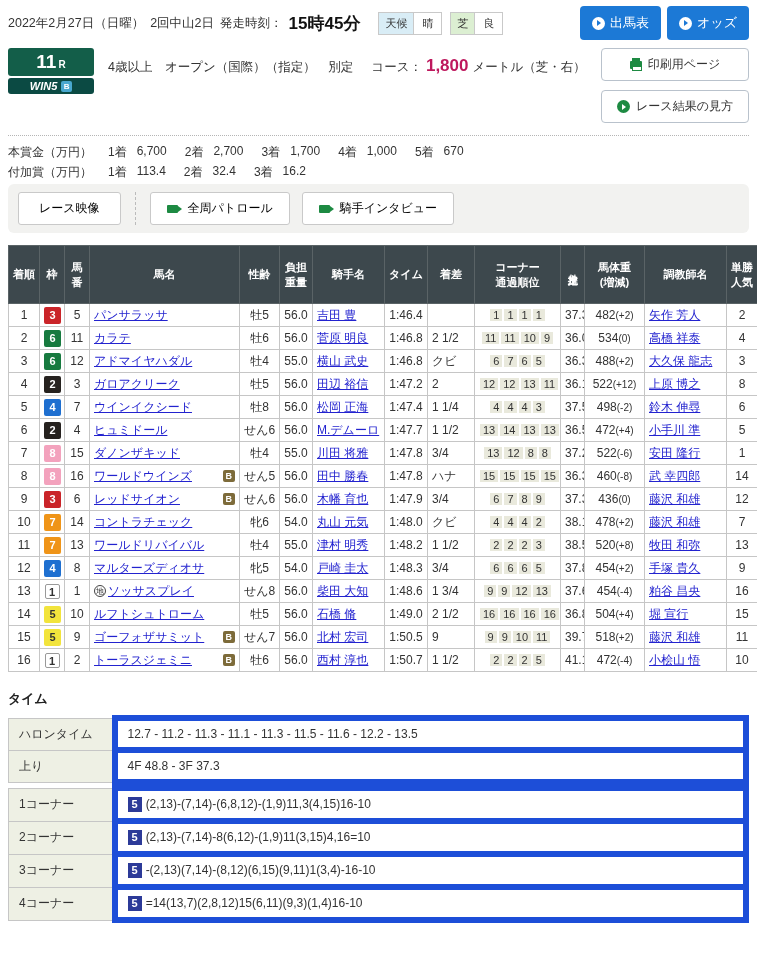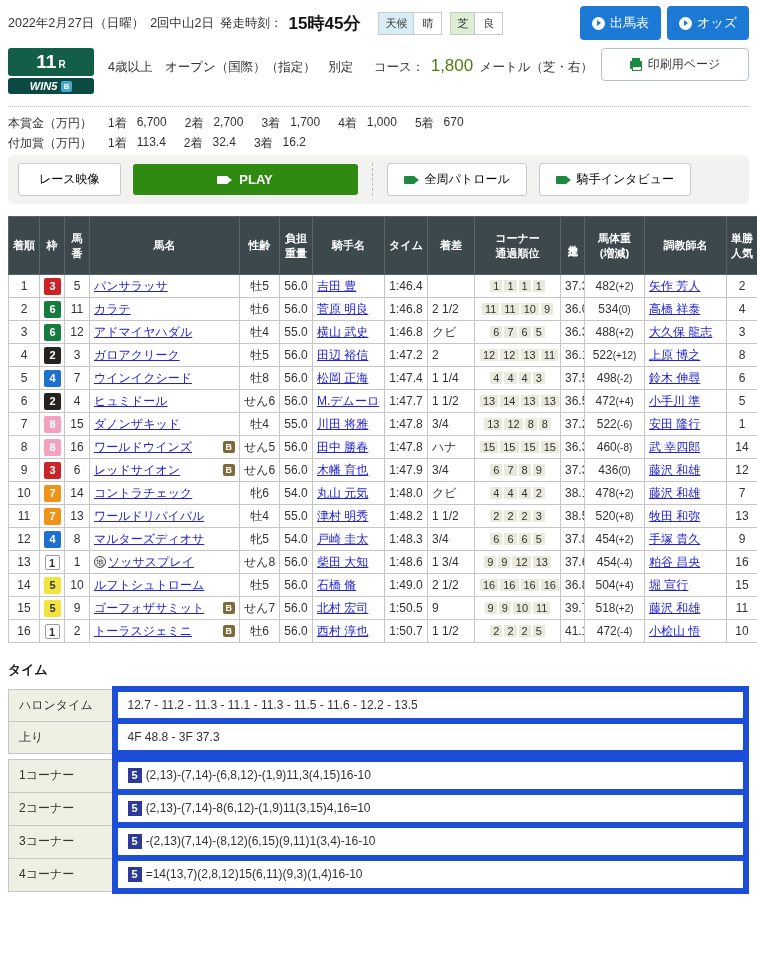--- a/index.html
+++ b/index.html
@@ -37,22 +37,22 @@
           align-items:center; justify-content:center; gap:4px; color:#fff; font-style:italic;
           font-weight:bold; font-size:11px; }
   .win5 .bsq { background:#49a8cf; color:#fff; font-size:8px; width:11px; height:11px; border-radius:2px;
                display:flex; align-items:center; justify-content:center; font-style:normal; }
   .race-main { margin-left:14px; flex:1; }
   .race-title-line { display:flex; align-items:center; gap:10px; }
   .edition { font-size:13px; }
   .race-title { font-size:22px; font-weight:bold; color:#222; letter-spacing:2px; }
   .grade { background:#e23b2c; color:#fff; font-weight:bold; font-style:italic; font-size:13px;
            padding:2px 8px; border-radius:2px; }
-  .conditions-line { margin-top:8px; font-size:12.5px; display:flex; align-items:baseline; gap:4px;justify-content:space-between; }
-  .course-value { font-size:17px; font-weight:normal; color:#4d7c0f; }
+  .conditions-line { margin-top:8px; font-size:12.5px; display:flex; align-items:baseline; gap:4px; }
+  .course-value { font-size:17px; font-weight:bold; color:#be185d; }
   .right-buttons { width:148px; flex:none; display:flex; flex-direction:column; gap:9px; margin-left:8px; }
   .btn-white { display:flex; align-items:center; justify-content:center; gap:6px; background:#fff;
                border:1px solid #b9c2cc; border-radius:4px; font-size:12px; color:#333;
                padding:7px 4px; cursor:pointer; }
   .printer { position:relative; width:12px; height:8px; background:#1d8a42; border-radius:1px; flex:none; }
   .printer::before { content:""; position:absolute; left:2px; top:-3px; width:8px; height:3px; background:#1d8a42; }
   .printer::after  { content:""; position:absolute; left:2px; bottom:-2px; width:8px; height:3px;
                      background:#fff; border:1px solid #1d8a42; }
   .dotted-sep { border-bottom:1px dotted #b5b5b5; margin:12px 0 8px; }
 
@@ -169,20 +169,26 @@
         <span style="margin-left:14px">コース：</span>
         <span class="course-value">1,800</span>
         <span>メートル（芝・右）</span>
       </div>
     </div>
     <div class="right-buttons">
       <button class="btn-white">
         <span class="printer"></span>
         <span>印刷用ページ</span>
       </button>
+      <button class="btn-white">
+        <span class="circle-green">
+            <span class="tri"></span>
+          </span>
+        <span>レース結果の見方</span>
+      </button>
     </div>
   </div>
 
   <div class="dotted-sep"></div>
 
   <div class="prize-line">
     <span>本賞金（万円）</span>
     <span style="display:flex;gap:18px;">
         <span class="prize-item">
           <span>1着</span>
@@ -220,24 +226,20 @@
         <span class="prize-item">
           <span>3着</span>
           <span>16.2</span>
         </span>
       </span>
   </div>
 
   <div class="video-bar">
     <button class="btn-plain">
       <span>レース映像</span>
-    </button>
-    <button class="btn-play">
-      <span class="cam white"></span>
-      <span>PLAY</span>
     </button>
     <span class="vsep"></span>
     <button class="btn-video">
       <span class="cam"></span>
       <span>全周パトロール</span>
     </button>
     <button class="btn-video">
       <span class="cam"></span>
       <span>騎手インタビュー</span>
     </button>

